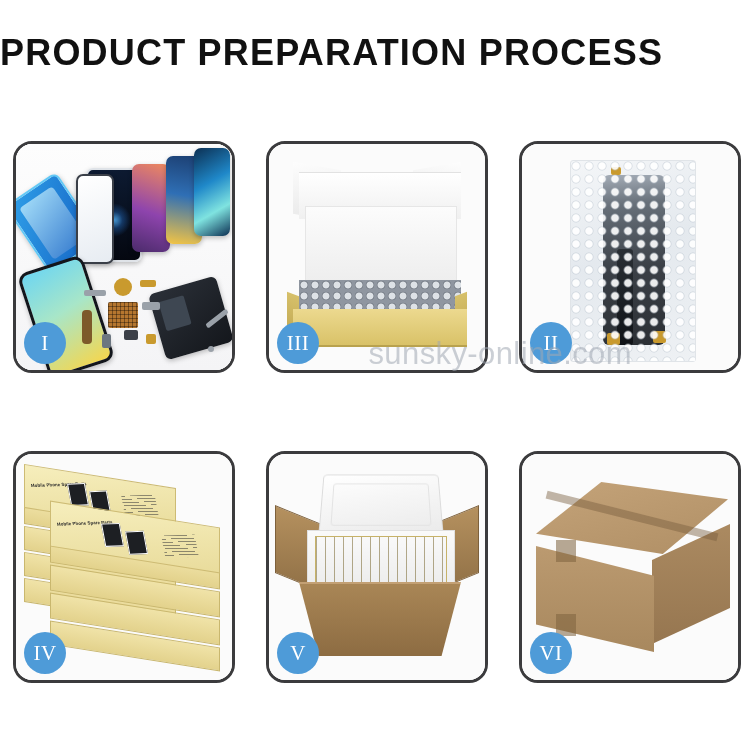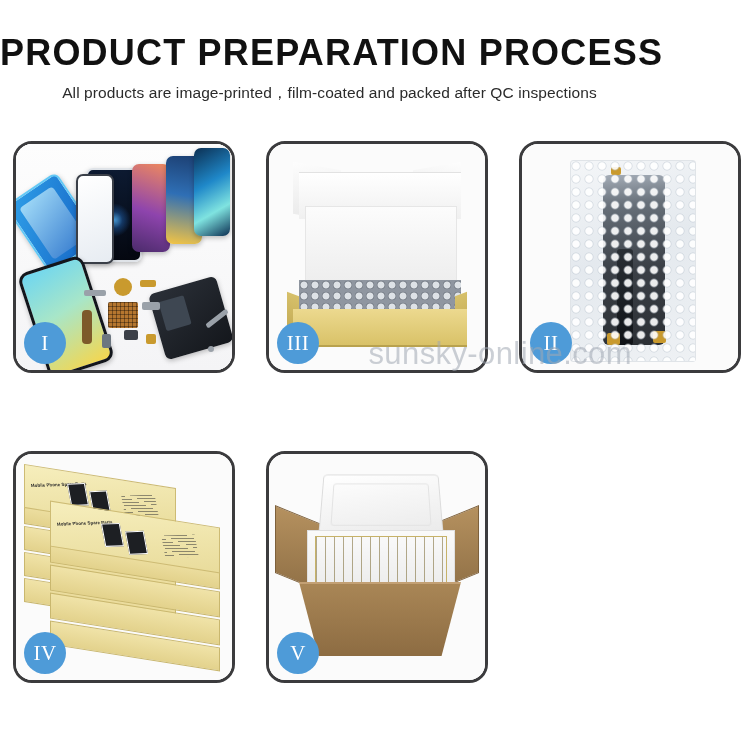--- a/index.html
+++ b/index.html
@@ -356,21 +356,20 @@
   .p6-tape2 {
     position:absolute; left: 34px; top: 160px; width: 20px; height: 22px;
     background: rgba(126,98,62,0.55);
   }
 </style>
 </head>
 <body>
 
 <div class="header">
   <div class="page-title">PRODUCT PREPARATION PROCESS</div>
-  <div class="page-subtitle">All products are image-printed，film-coated and packed after QC inspections</div>
 </div>
 
 <div class="grid">
 
   <div class="panel">
     <div class="panel-photo">
       <div class="p1-bg"></div>
       <div class="phone ph-a"></div>
       <div class="phone ph-b"></div>
       <div class="phone ph-c"></div>
@@ -457,16 +456,27 @@
       <div class="p5-flapL"></div>
       <div class="p5-flapR"></div>
       <div class="p5-lid"></div>
       <div class="p5-foam"></div>
       <div class="p5-inner"></div>
       <div class="p5-body"></div>
     </div>
     <div class="badge">V</div>
   </div>
 
+  <div class="panel">
+    <div class="panel-photo">
+      <div class="p6-top"></div>
+      <div class="p6-side"></div>
+      <div class="p6-front"></div>
+      <div class="p6-seam"></div>
+      <div class="p6-tape1"></div>
+      <div class="p6-tape2"></div>
+    </div>
+    <div class="badge">VI</div>
+  </div>
 
 </div>
 
 <div class="watermark">sunsky-online.com</div>
 
 </body></html>

